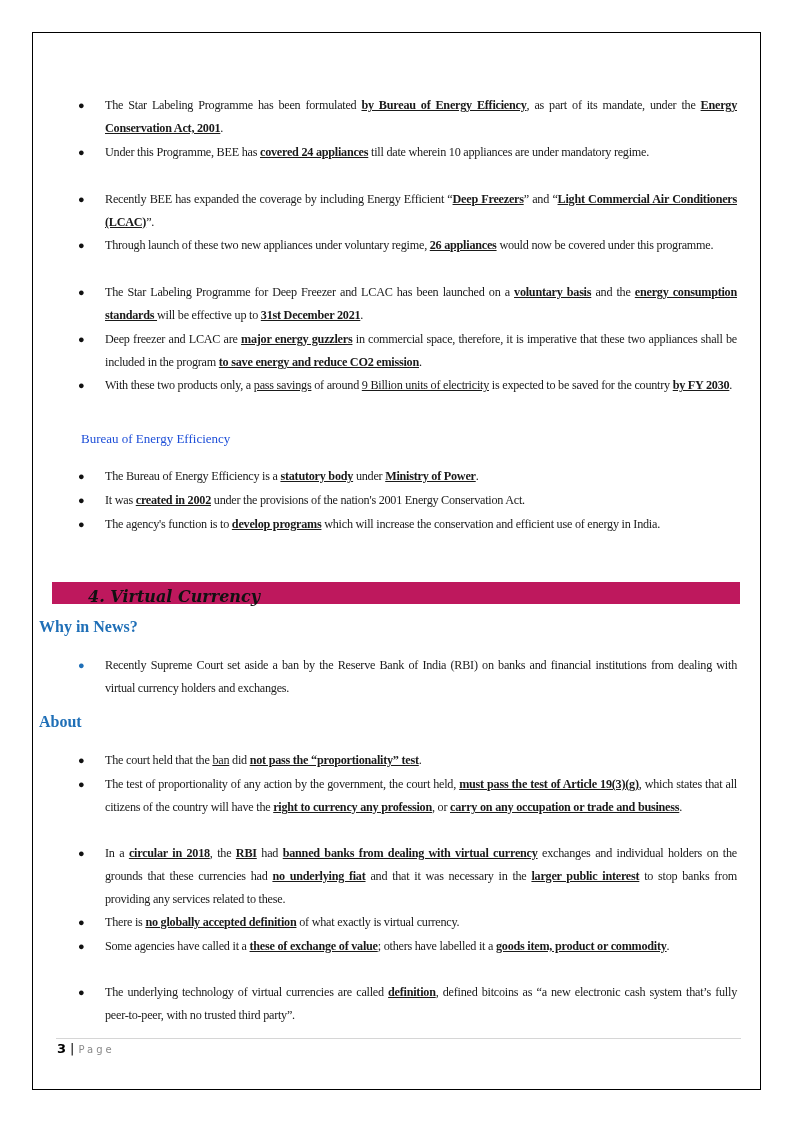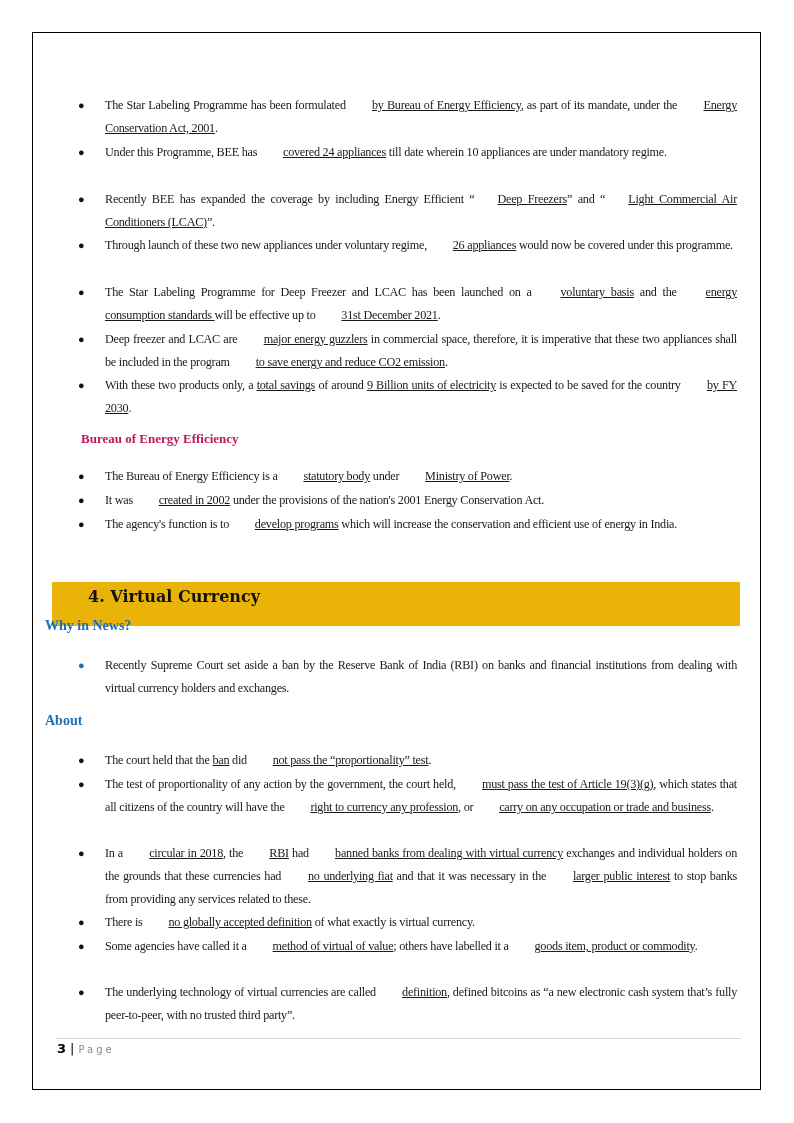--- a/index.html
+++ b/index.html
@@ -4,45 +4,45 @@
 <style>
   html, body { margin: 0; padding: 0; background: #ffffff; }
   body { width: 794px; height: 1123px; position: relative; font-family: "DejaVu Serif", "Liberation Serif", serif; color: #1a1a1a; overflow: hidden; }
   .page-frame { position: absolute; left: 32px; top: 32px; width: 729px; height: 1058px; border: 1px solid #000; box-sizing: border-box; }
   .content { position: absolute; left: 0; top: 0; width: 100%; }
   ul.bullets { list-style: none; margin: 0; padding: 0; }
   ul.bullets li { position: absolute; left: 105px; width: 632px; font-size: 12.2px; line-height: 23px; text-align: justify; letter-spacing: -0.25px; font-family: "Liberation Serif", "DejaVu Serif", serif; }
   ul.bullets li .dot { position: absolute; left: -27px; top: 0; font-size: 11px; color: #111; }
   ul.bullets li .dot.blue { color: #1f6fb7; }
   .u { text-decoration: underline; }
-  .b { font-weight: normal; text-decoration: underline; margin-left: 23px; }
-  .sub-heading-orange { position: absolute; left: 81px; top: 431px; font-size: 13px; font-weight: bold; color: #be185d; font-family: "Liberation Serif", serif; }
-  .section-band { position: absolute; left: 52px; top: 582px; width: 688px; height: 44px; background: #eab308; }
+  .b { font-weight: bold; text-decoration: underline; }
+  .sub-heading-orange { position: absolute; left: 81px; top: 431px; font-size: 13px; font-weight: normal; color: #1d4ed8; font-family: "Liberation Serif", serif; }
+  .section-band { position: absolute; left: 52px; top: 582px; width: 688px; height: 22px; background: #be185d; font-style: italic; }
   .section-band .title { position: absolute; left: 36px; top: 5px; font-size: 16px; font-weight: bold; color: #111; font-family: "DejaVu Serif", serif; }
-  .blue-heading { position: absolute; left: 45px; font-size: 14px; font-weight: bold; color: #1f6fb7; font-family: "Liberation Serif", serif; }
+  .blue-heading { position: absolute; left: 39px; font-size: 16px; font-weight: bold; color: #1f6fb7; font-family: "Liberation Serif", serif; }
   .footer-rule { position: absolute; left: 56px; top: 1038px; width: 685px; height: 1px; background: #d6d6d6; }
   .footer { position: absolute; left: 57px; top: 1041px; font-size: 13px; font-family: "DejaVu Sans", sans-serif; }
   .footer .num { font-weight: bold; color: #000; }
   .footer .sep { color: #000; margin: 0 4px; }
   .footer .label { color: #8a8a8a; letter-spacing: 3px; font-size: 10px; }
 </style>
 </head>
 <body>
 
 <div class="page-frame"></div>
 
 <div class="content">
   <ul class="bullets" id="star-list">
       <li style="top: 94px;"><span class="dot">●</span>The Star Labeling Programme has been formulated <span class="b">by Bureau of Energy Efficiency</span>, as part of its mandate, under the <span class="b">Energy Conservation Act, 2001</span>.</li>
       <li style="top: 141px;"><span class="dot">●</span>Under this Programme, BEE has <span class="b">covered 24 appliances</span> till date wherein 10 appliances are under mandatory regime.</li>
       <li style="top: 188px;"><span class="dot">●</span>Recently BEE has expanded the coverage by including Energy Efficient “<span class="b">Deep Freezers</span>” and “<span class="b">Light Commercial Air Conditioners (LCAC)</span>”.</li>
       <li style="top: 234px;"><span class="dot">●</span>Through launch of these two new appliances under voluntary regime, <span class="b">26 appliances</span> would now be covered under this programme.</li>
       <li style="top: 281px;"><span class="dot">●</span>The Star Labeling Programme for Deep Freezer and LCAC has been launched on a <span class="b">voluntary basis</span> and the <span class="b">energy consumption standards </span>will be effective up to <span class="b">31st December 2021</span>.</li>
       <li style="top: 328px;"><span class="dot">●</span>Deep freezer and LCAC are <span class="b">major energy guzzlers</span> in commercial space, therefore, it is imperative that these two appliances shall be included in the program <span class="b">to save energy and reduce CO2 emission</span>.</li>
-      <li style="top: 374px;"><span class="dot">●</span>With these two products only, a <span class="u">total savings</span> of around <span class="u">9 Billion units of electricity</span> is expected to be saved for the country <span class="b">by FY 2030</span>.</li>
+      <li style="top: 374px;"><span class="dot">●</span>With these two products only, a <span class="u">pass savings</span> of around <span class="u">9 Billion units of electricity</span> is expected to be saved for the country <span class="b">by FY 2030</span>.</li>
     </ul>
 
   <div class="sub-heading-orange">Bureau of Energy Efficiency</div>
   <ul class="bullets" id="bee-list">
       <li style="top: 465px;"><span class="dot">●</span>The Bureau of Energy Efficiency is a <span class="b">statutory body</span> under <span class="b">Ministry of Power</span>.</li>
       <li style="top: 489px;"><span class="dot">●</span>It was <span class="b">created in 2002</span> under the provisions of the nation's 2001 Energy Conservation Act.</li>
       <li style="top: 513px;"><span class="dot">●</span>The agency's function is to <span class="b">develop programs</span> which will increase the conservation and efficient use of energy in India.</li>
     </ul>
 
   <div class="section-band">
@@ -53,21 +53,21 @@
   <ul class="bullets" id="why-list">
       <li style="top: 654px;"><span class="dot blue">●</span>Recently Supreme Court set aside a ban by the Reserve Bank of India (RBI) on banks and financial institutions from dealing with virtual currency holders and exchanges.</li>
     </ul>
 
   <div class="blue-heading" style="top:713px;">About</div>
   <ul class="bullets" id="about-list">
       <li style="top: 749px;"><span class="dot">●</span>The court held that the <span class="u">ban</span> did <span class="b">not pass the “proportionality” test</span>.</li>
       <li style="top: 773px;"><span class="dot">●</span>The test of proportionality of any action by the government, the court held, <span class="b">must pass the test of Article 19(3)(g)</span>, which states that all citizens of the country will have the <span class="b">right to currency any profession</span>, or <span class="b">carry on any occupation or trade and business</span>.</li>
       <li style="top: 842px;"><span class="dot">●</span>In a <span class="b">circular in 2018</span>, the <span class="b">RBI</span> had <span class="b">banned banks from dealing with virtual currency</span> exchanges and individual holders on the grounds that these currencies had <span class="b">no underlying fiat</span> and that it was necessary in the <span class="b">larger public interest</span> to stop banks from providing any services related to these.</li>
       <li style="top: 911px;"><span class="dot">●</span>There is <span class="b">no globally accepted definition</span> of what exactly is virtual currency.</li>
-      <li style="top: 935px;"><span class="dot">●</span>Some agencies have called it a <span class="b">method of virtual of value</span>; others have labelled it a <span class="b">goods item, product or commodity</span>.</li>
+      <li style="top: 935px;"><span class="dot">●</span>Some agencies have called it a <span class="b">these of exchange of value</span>; others have labelled it a <span class="b">goods item, product or commodity</span>.</li>
       <li style="top: 981px;"><span class="dot">●</span>The underlying technology of virtual currencies are called <span class="b">definition</span>, defined bitcoins as “a new electronic cash system that’s fully peer-to-peer, with no trusted third party”.</li>
     </ul>
 
   <div class="footer-rule"></div>
   <div class="footer">
     <span class="num">3</span><span class="sep">|</span><span class="label">Page</span>
   </div>
 </div>
 
 </body></html>

